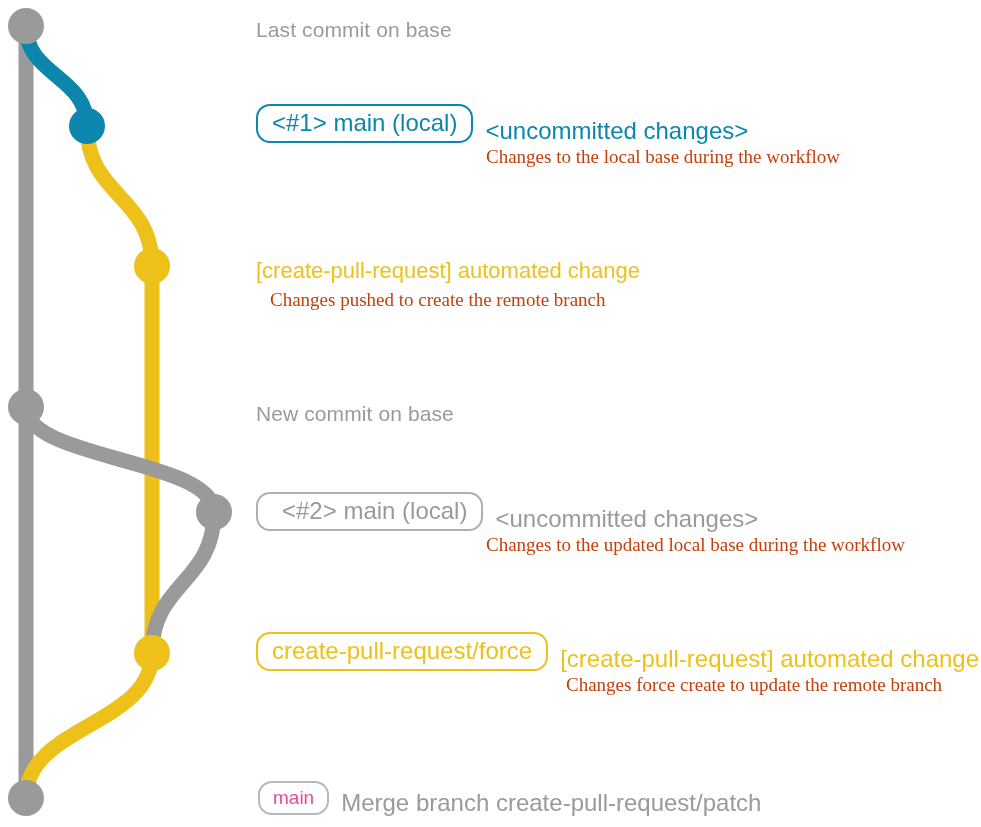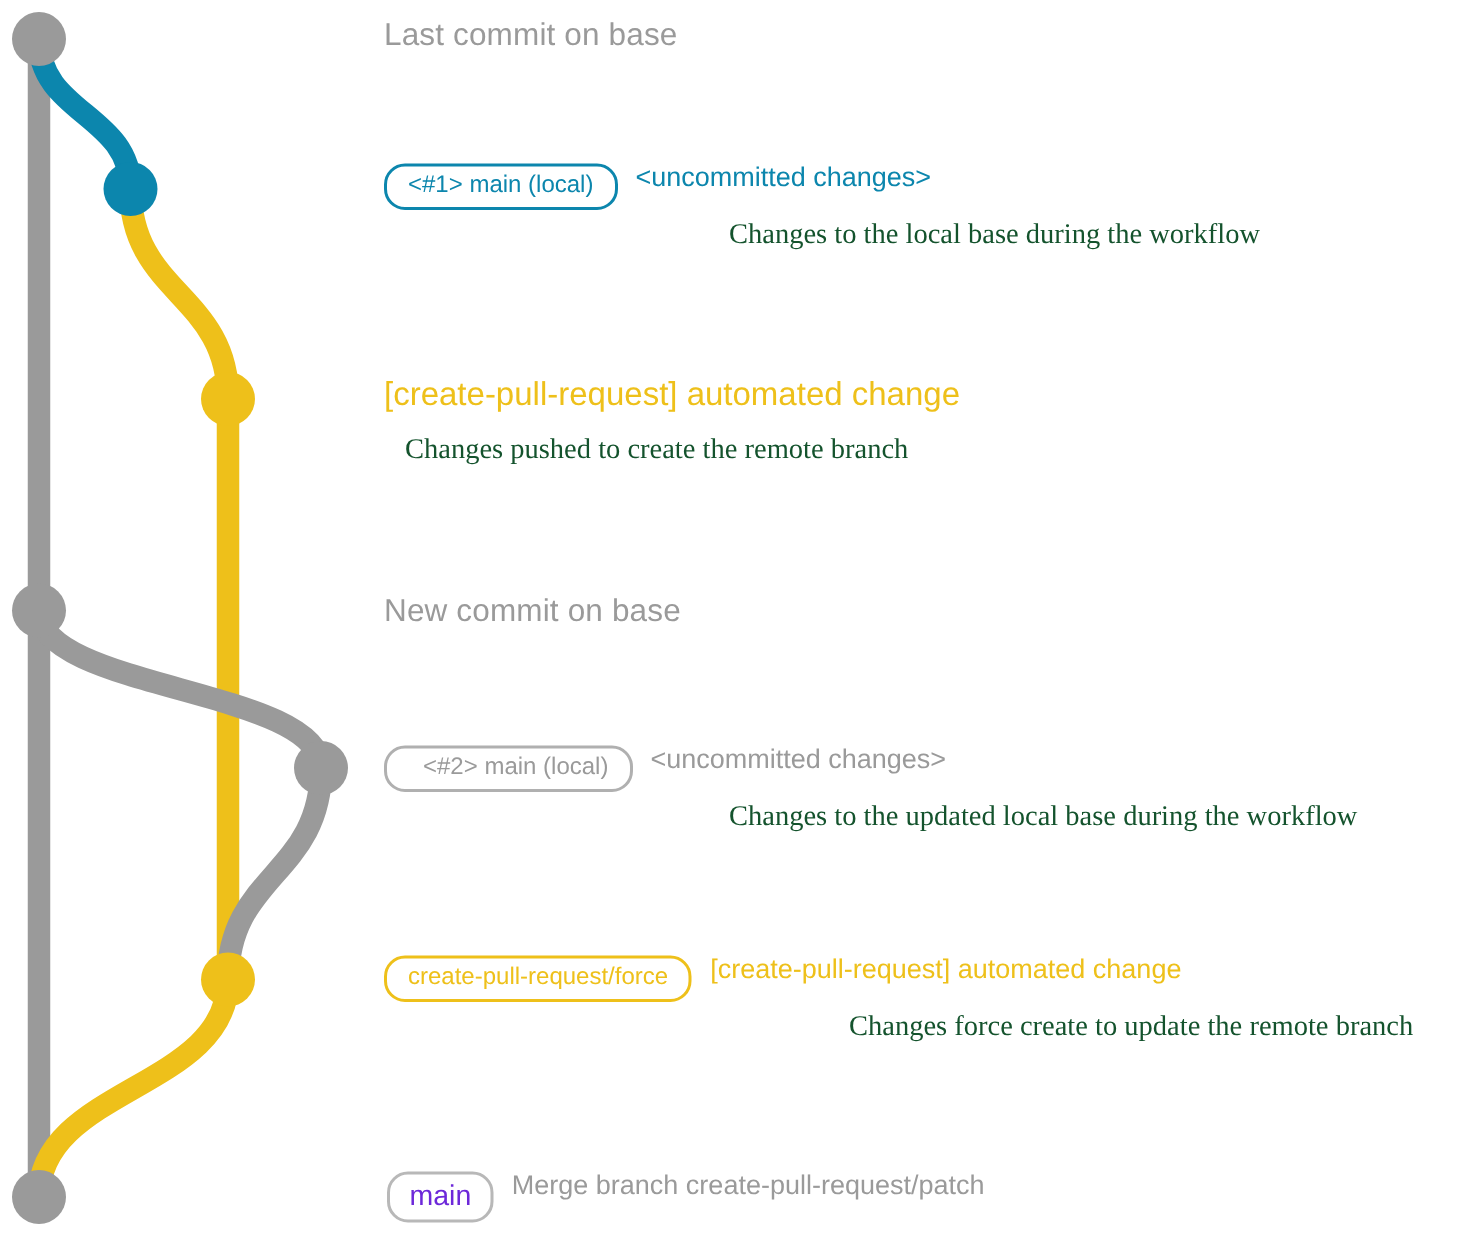--- a/index.html
+++ b/index.html
@@ -21,62 +21,62 @@
     position: absolute;
     left: 0;
     top: 0;
     width: 981px;
     height: 827px;
   }
 
   .row {
     position: absolute;
     display: flex;
-    align-items: flex-start;
+    align-items: flex-end;
     white-space: nowrap;
   }
 
   
   .caption {
     font-size: 21px;
     color: #9a9a9a;
     letter-spacing: 0.1px;
   }
 
   
   .tag {
     display: inline-block;
     border: 2px solid currentColor;
     border-radius: 14px;
     padding: 5px 14px 6px 14px;
-    font-size: 16px;
+    font-size: 24px;
     line-height: 1;
     background: #ffffff;
   }
   .tag-blue   { color: #0c86ad; border-color: #0c86ad; }
   .tag-grey   { color: #9a9a9a; border-color: #b0b0b0; padding-left: 24px; }
   .tag-yellow { color: #eec01a; border-color: #eec01a; }
-  .tag-main   { color: #6d28d9; border-color: #b8b8b8; font-size: 19px; padding: 5px 13px 6px 13px;}
+  .tag-main   { color: #ec4899; border-color: #b8b8b8; font-size: 19px; padding: 5px 13px 6px 13px;}
 
   
   .subject {
-    font-size: 18px;
+    font-size: 24px;
     line-height: 1;
     margin-left: 12px;
   }
   .subject-blue   { color: #0c86ad; }
   .subject-grey   { color: #9a9a9a; }
   .subject-yellow { color: #eec01a; }
 
   
   .desc {
     position: absolute;
     font-family: "Liberation Serif", serif;
     font-size: 19px;
-    color: #14532d;
+    color: #c2410c;
     white-space: nowrap;
   }
 
   .standalone-subject {
     font-size: 22px;
     line-height: 1;
   }
 </style>
 </head>
 <body>

